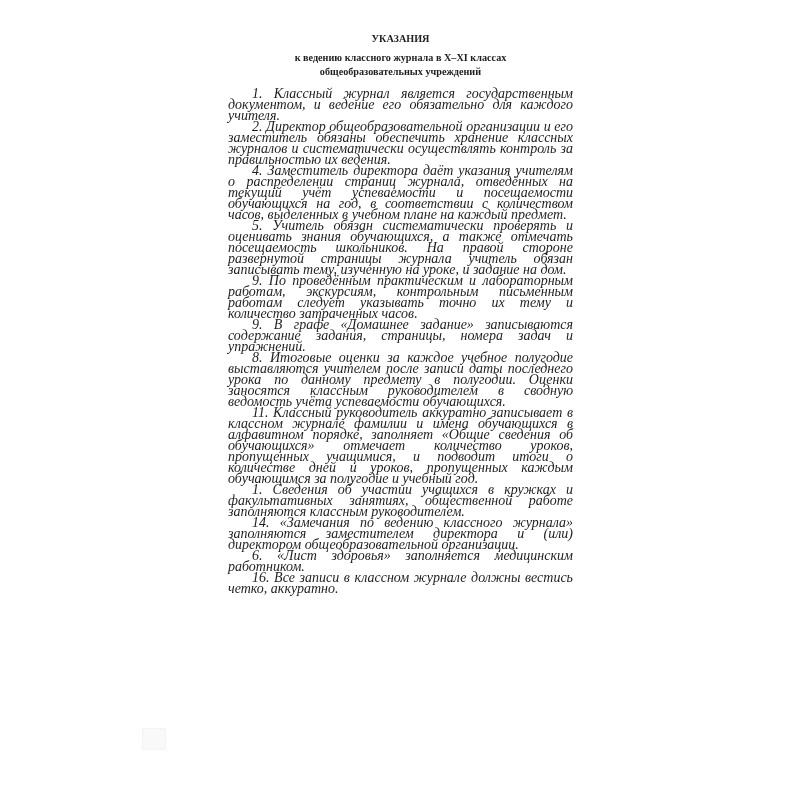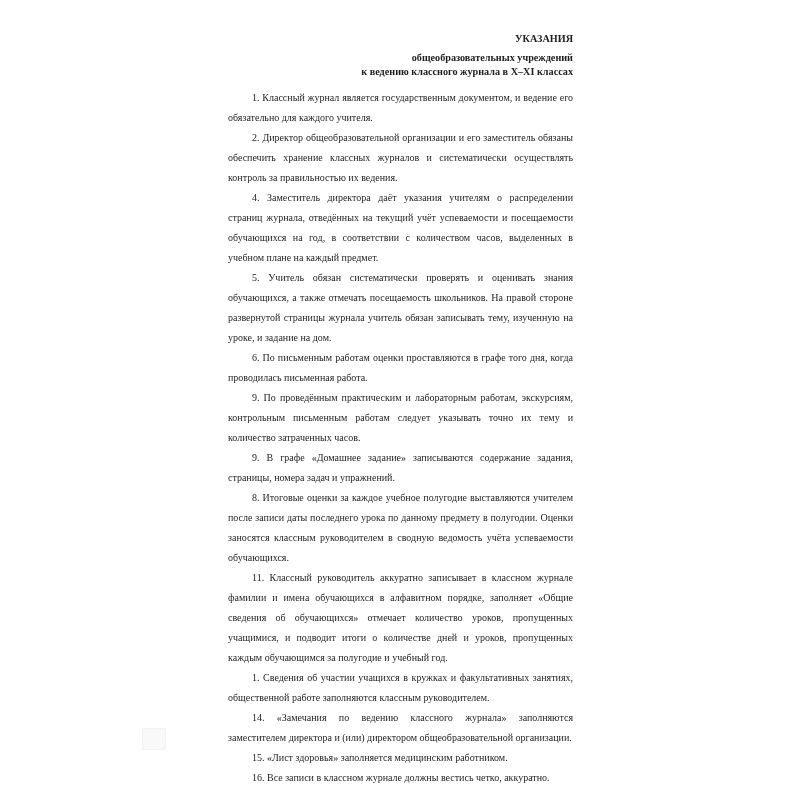--- a/index.html
+++ b/index.html
@@ -11,63 +11,63 @@
       font-family: "Liberation Serif", "DejaVu Serif", serif;
       color: #1e1e1e;
     }
     .page {
       position: absolute;
       left: 228px;
       top: 32px;
       width: 345px;
     }
     .title {
-      text-align: right;
+      text-align: center;
       font-weight: bold;
       font-size: 10.2px;
       line-height: 14.5px;
       margin: 0;
     }
     .title.main { margin-bottom: 4px; }
     .body { margin-top: 8px; }
     .para {
-      font-size: 10px;
-      line-height: 20px;
+      font-size: 14px;
+      line-height: 11px;
       text-align: justify;
       text-indent: 24px;
       margin: 0;
+      font-style: italic;
     }
     .artifact {
       position: absolute;
       left: 142px;
       top: 728px;
       width: 22px;
       height: 20px;
       background: #f9f9f9;
       border: 1px solid #f3f3f3;
     }
   </style>
 </head>
 <body>
 
 <div class="page">
   <p class="title main">УКАЗАНИЯ</p>
+  <p class="title">к ведению классного журнала в X–XI классах</p>
   <p class="title">общеобразовательных учреждений</p>
-  <p class="title">к ведению классного журнала в X–XI классах</p>
 
   <div class="body">
     <p class="para">1. Классный журнал является государственным документом, и ведение его обязательно для каждого учителя.</p>
     <p class="para">2. Директор общеобразовательной организации и его заместитель обязаны обеспечить хранение классных журналов и систематически осуществлять контроль за правильностью их ведения.</p>
     <p class="para">4. Заместитель директора даёт указания учителям о распределении страниц журнала, отведённых на текущий учёт успеваемости и посещаемости обучающихся на год, в соответствии с количеством часов, выделенных в учебном плане на каждый предмет.</p>
     <p class="para">5. Учитель обязан систематически проверять и оценивать знания обучающихся, а также отмечать посещаемость школьников. На правой стороне развернутой страницы журнала учитель обязан записывать тему, изученную на уроке, и задание на дом.</p>
-    <p class="para">6. По письменным работам оценки проставляются в графе того дня, когда проводилась письменная работа.</p>
     <p class="para">9. По проведённым практическим и лабораторным работам, экскурсиям, контрольным письменным работам следует указывать точно их тему и количество затраченных часов.</p>
     <p class="para">9. В графе «Домашнее задание» записываются содержание задания, страницы, номера задач и упражнений.</p>
     <p class="para">8. Итоговые оценки за каждое учебное полугодие выставляются учителем после записи даты последнего урока по данному предмету в полугодии. Оценки заносятся классным руководителем в сводную ведомость учёта успеваемости обучающихся.</p>
     <p class="para">11. Классный руководитель аккуратно записывает в классном журнале фамилии и имена обучающихся в алфавитном порядке, заполняет «Общие сведения об обучающихся» отмечает количество уроков, пропущенных учащимися, и подводит итоги о количестве дней и уроков, пропущенных каждым обучающимся за полугодие и учебный год.</p>
     <p class="para">1. Сведения об участии учащихся в кружках и факультативных занятиях, общественной работе заполняются классным руководителем.</p>
     <p class="para">14. «Замечания по ведению классного журнала» заполняются заместителем директора и (или) директором общеобразовательной организации.</p>
-    <p class="para">15. «Лист здоровья» заполняется медицинским работником.</p>
+    <p class="para">6. «Лист здоровья» заполняется медицинским работником.</p>
     <p class="para">16. Все записи в классном журнале должны вестись четко, аккуратно.</p>
   </div>
 </div>
 
 <div class="artifact"></div>
 
 </body></html>

